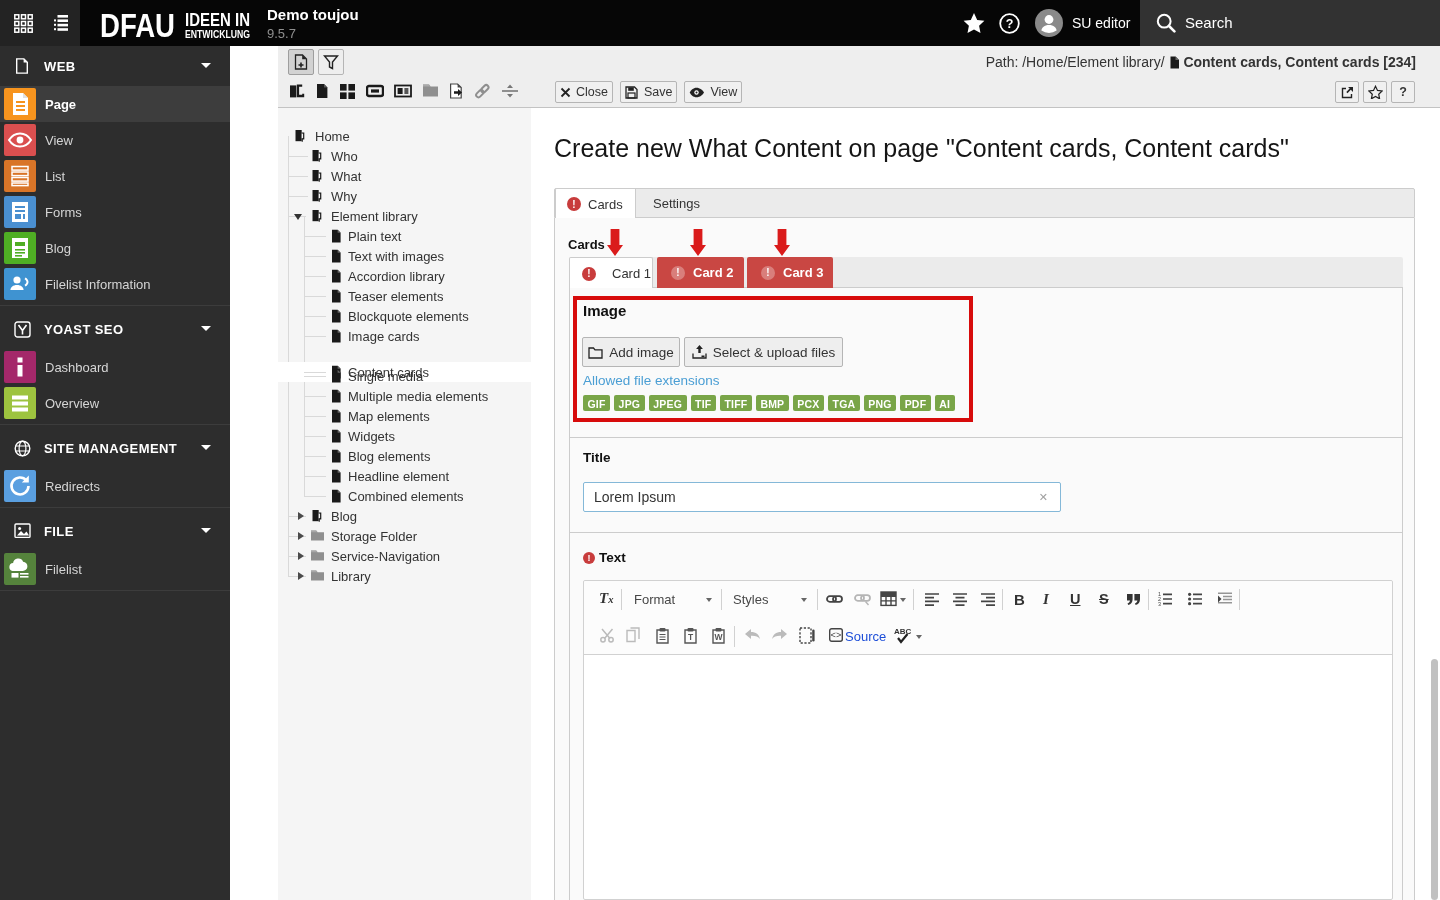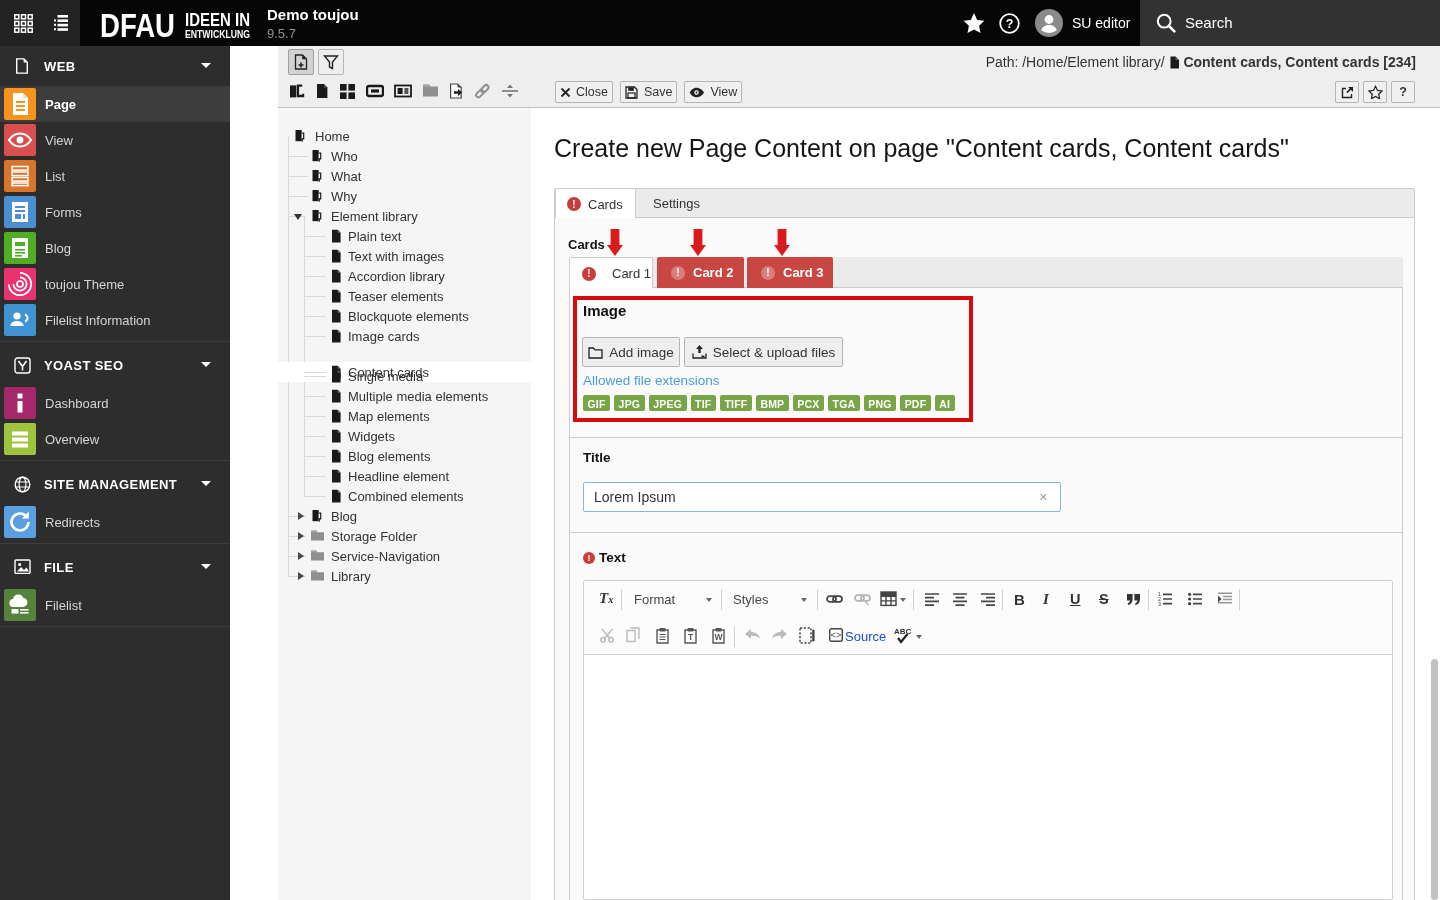--- a/index.html
+++ b/index.html
@@ -211,32 +211,20 @@
               <rect x="11" y="10" width="10" height="4"></rect>
               <rect x="11" y="17" width="10" height="1.6"></rect>
               <rect x="11" y="20" width="10" height="1.6"></rect>
               <rect x="11" y="23" width="7" height="1.6"></rect>
             </g>
           </svg>
         </span>
         <span class="lb">Blog</span>
       </div>
     <div class="mm-item">
-        <span class="ic" style="background:#e8336e">
-          <svg width="32" height="32" viewBox="0 0 32 32">
-            <g fill="none" stroke="#fff" stroke-width="1.7">
-              <circle cx="16" cy="16" r="3"></circle>
-              <path d="M16 9.4A6.6 6.6 0 1 1 9.4 16"></path>
-              <path d="M16 4.8A11.2 11.2 0 1 1 4.8 16 11.2 11.2 0 0 1 16 4.8" stroke-dasharray="52 18"></path>
-            </g>
-          </svg>
-        </span>
-        <span class="lb">toujou Theme</span>
-      </div>
-    <div class="mm-item">
         <span class="ic" style="background:#3f93d1">
           <svg width="32" height="32" viewBox="0 0 32 32">
             <circle cx="13" cy="12" r="3.6" fill="#fff"></circle>
             <path fill="#fff" d="M13 17c-4 0-6.4 2.3-6.6 5h13.2c-.2-2.7-2.6-5-6.6-5z"></path>
             <path fill="#fff" d="M21.5 9.5c1.8 1 3 2.7 3 4.5s-1.2 3.5-3 4.5l-1-1.7c1.2-.6 2-1.6 2-2.8s-.8-2.2-2-2.8z"></path>
           </svg>
         </span>
         <span class="lb">Filelist Information</span>
       </div>
   </div>
@@ -612,21 +600,21 @@
             <path fill="none" stroke="#222" stroke-width="1.4" d="M5 2.5H1.5v9h9V8"></path>
             <path fill="#222" d="M7 1h5v5L9.8 3.8 6.5 7.2 5.3 6l3.4-3.4z"></path>
           </svg>
         </span><span class="btn">
           <svg width="15" height="14" viewBox="0 0 15 14">
             <path fill="none" stroke="#222" stroke-width="1.2" d="M7.5 1.2l2 4.2 4.6.6-3.4 3.2.9 4.6-4.1-2.3-4.1 2.3.9-4.6L.9 6l4.6-.6z"></path>
           </svg>
         </span><span class="btn" style="font-weight:bold">?</span>
     </div>
   </div>
-  <h1>Create new Page Content on page "Content cards, Content cards"</h1>
+  <h1>Create new What Content on page "Content cards, Content cards"</h1>
   <div id="tabstrip">
     <div class="otab" id="otab1">
         <span class="errbadge">!</span>
         <span style="margin-left:7px">Cards</span>
       </div>
     <div class="otab" id="otab2">Settings</div>
   </div>
   <div id="panel">
     <div id="cardslabel">Cards</div>
     <svg class="redarrow" style="left:52px" width="16" height="27" viewBox="0 0 16 27">

